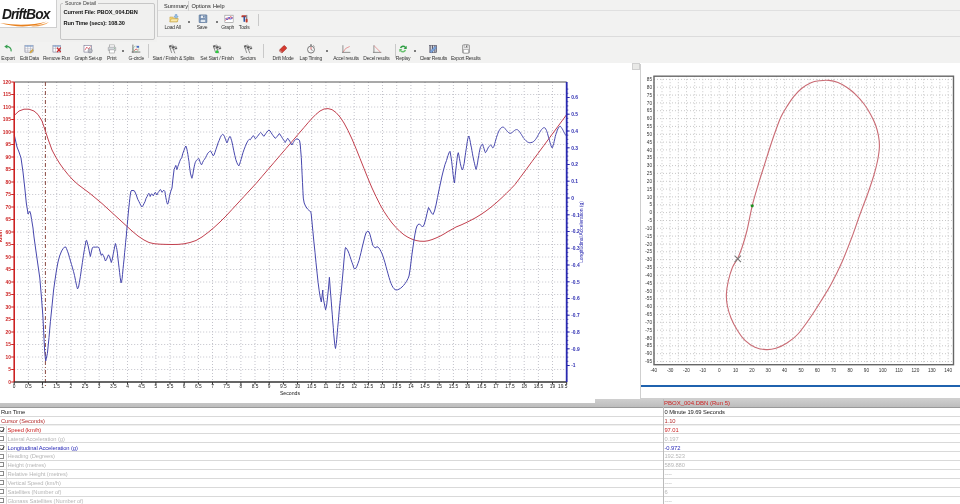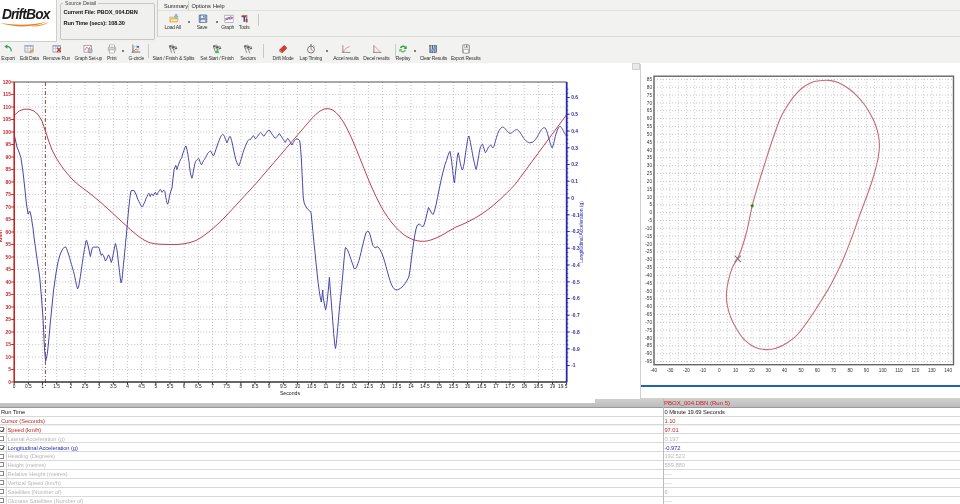--- a/index.html
+++ b/index.html
@@ -34,21 +34,21 @@
       <rect x="5.5" y="4" width="2.6" height="9" fill="#2b55a0"></rect>
       <rect x="9.5" y="1.5" width="2.4" height="7" fill="#8a8f98"></rect>
       <rect x="9" y="8" width="3.4" height="6" rx="1.4" fill="#c0392b"></rect>
     </svg></div>
 <div style="position:absolute;left:204.2px;top:23.5px;width:80px;text-align:center;font-size:5px;letter-spacing:-0.2px;color:#333;white-space:nowrap">Tools</div>
 <div style="position:absolute;left:187.5px;top:20.5px;width:2px;height:2px;background:#555;border-radius:1px"></div>
 <div style="position:absolute;left:216.2px;top:20.5px;width:2px;height:2px;background:#555;border-radius:1px"></div>
 <div style="position:absolute;left:258px;top:14px;width:1px;height:12px;background:#c9c9c9"></div>
 <div style="position:absolute;left:57px;top:0;width:100px;height:42px;background:#f0f0ef"></div>
 
-<div style="position:absolute;left:0;top:0;width:57px;height:42px;background:#fff;border-right:1px solid #cfcfcf;border-bottom:1px solid #cfcfcf;overflow:hidden">
+<div style="position:absolute;left:0;top:0;width:57px;height:28px;background:#fff;border-right:1px solid #cfcfcf;border-bottom:1px solid #cfcfcf;overflow:hidden">
 <div style="position:absolute;left:2px;top:6px;font-size:14.5px;font-weight:bold;font-style:italic;color:#1a1a1a;letter-spacing:-0.9px;transform:scaleX(0.95);transform-origin:left">DriftBox</div>
 <svg width="57" height="42" style="position:absolute;left:0;top:0">
       <path d="M0 23 Q26 30.5 47 21.5 Q26 27 0 23 Z" fill="#e8811e"></path>
       <path d="M30 25.8 Q42 25.2 49 22 Q44 26.3 33 26.6 Z" fill="#f0a050"></path>
     </svg>
 </div>
 
 <div style="position:absolute;left:60px;top:3px;width:95px;height:37px;border:1px solid #c6c6c6;border-radius:2px"></div>
 <div style="position:absolute;left:63px;top:0px;font-size:5.2px;color:#444;background:#f0f0ef;padding:0 2px">Source Detail</div>
 <div style="position:absolute;left:63.5px;top:8.5px;font-size:5.6px;font-weight:bold;color:#111;letter-spacing:-0.1px">Current File: PBOX_004.DBN</div>

